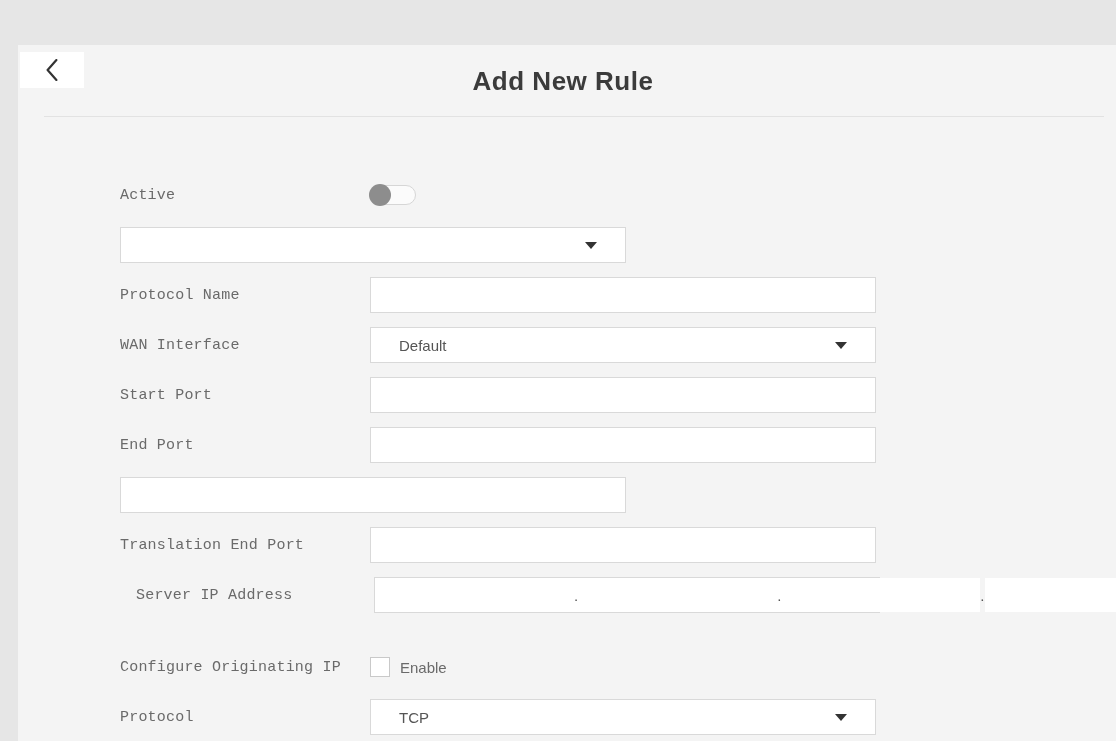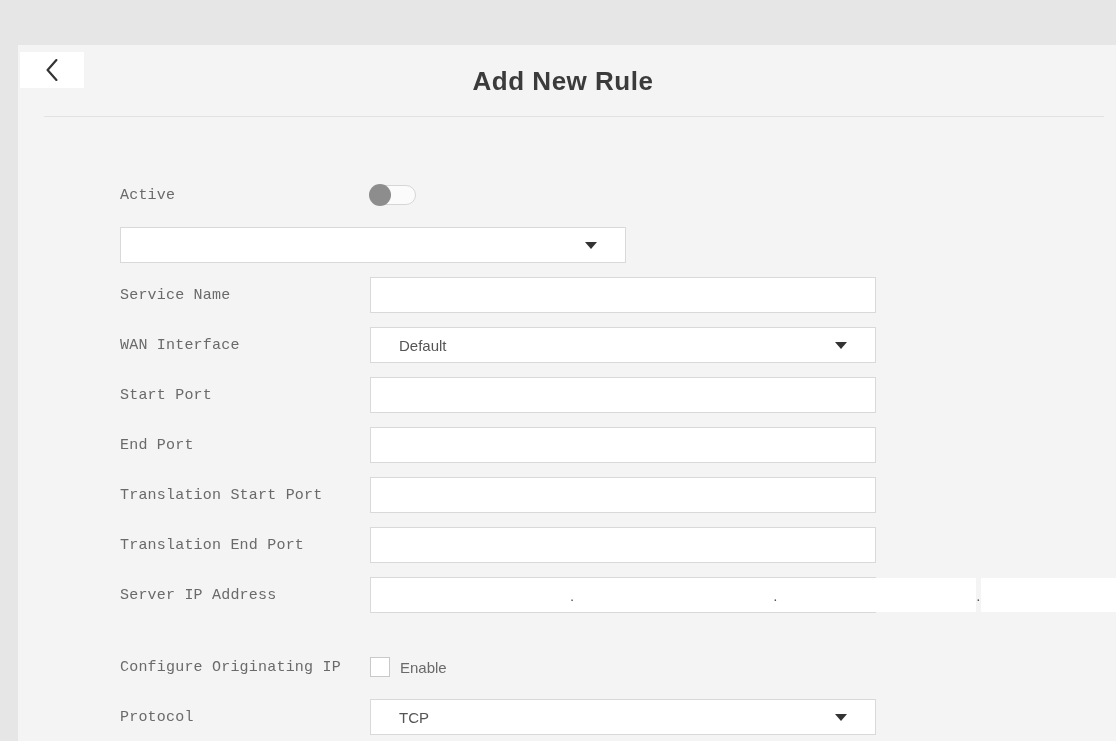--- a/index.html
+++ b/index.html
@@ -178,21 +178,21 @@
   <div class="row tall">
     <div class="ctrl">
       <div class="select">
         <span></span>
         <span class="caret"></span>
       </div>
     </div>
   </div>
 
   <div class="row tall">
-    <div class="label">Service Name</div>
+    <div class="label">Protocol Name</div>
     <div class="ctrl">
       <input class="input" type="text" value="" style="">
     </div>
   </div>
 
   <div class="row tall">
     <div class="label">WAN Interface</div>
     <div class="ctrl">
       <div class="select">
         <span>Default</span>
@@ -209,34 +209,33 @@
   </div>
 
   <div class="row tall">
     <div class="label">End Port</div>
     <div class="ctrl">
       <input class="input" type="text" value="" style="">
     </div>
   </div>
 
   <div class="row tall">
-    <div class="label">Translation Start Port</div>
     <div class="ctrl">
       <input class="input" type="text" value="" style="">
     </div>
   </div>
 
   <div class="row tall">
     <div class="label">Translation End Port</div>
     <div class="ctrl">
       <input class="input" type="text" value="" style="">
     </div>
   </div>
 
-  <div class="row tall" style="margin-bottom:22px;">
+  <div class="row tall" style="margin-bottom:22px;margin-left:16px;">
     <div class="label">Server IP Address</div>
     <div class="ctrl">
       <div class="ipbox">
         <input class="ipseg" type="text" value="" style="">
         <span class="ipdot">.</span>
         <input class="ipseg" type="text" value="" style="">
         <span class="ipdot">.</span>
         <input class="ipseg" type="text" value="" style="">
         <span class="ipdot">.</span>
         <input class="ipseg" type="text" value="" style="">

